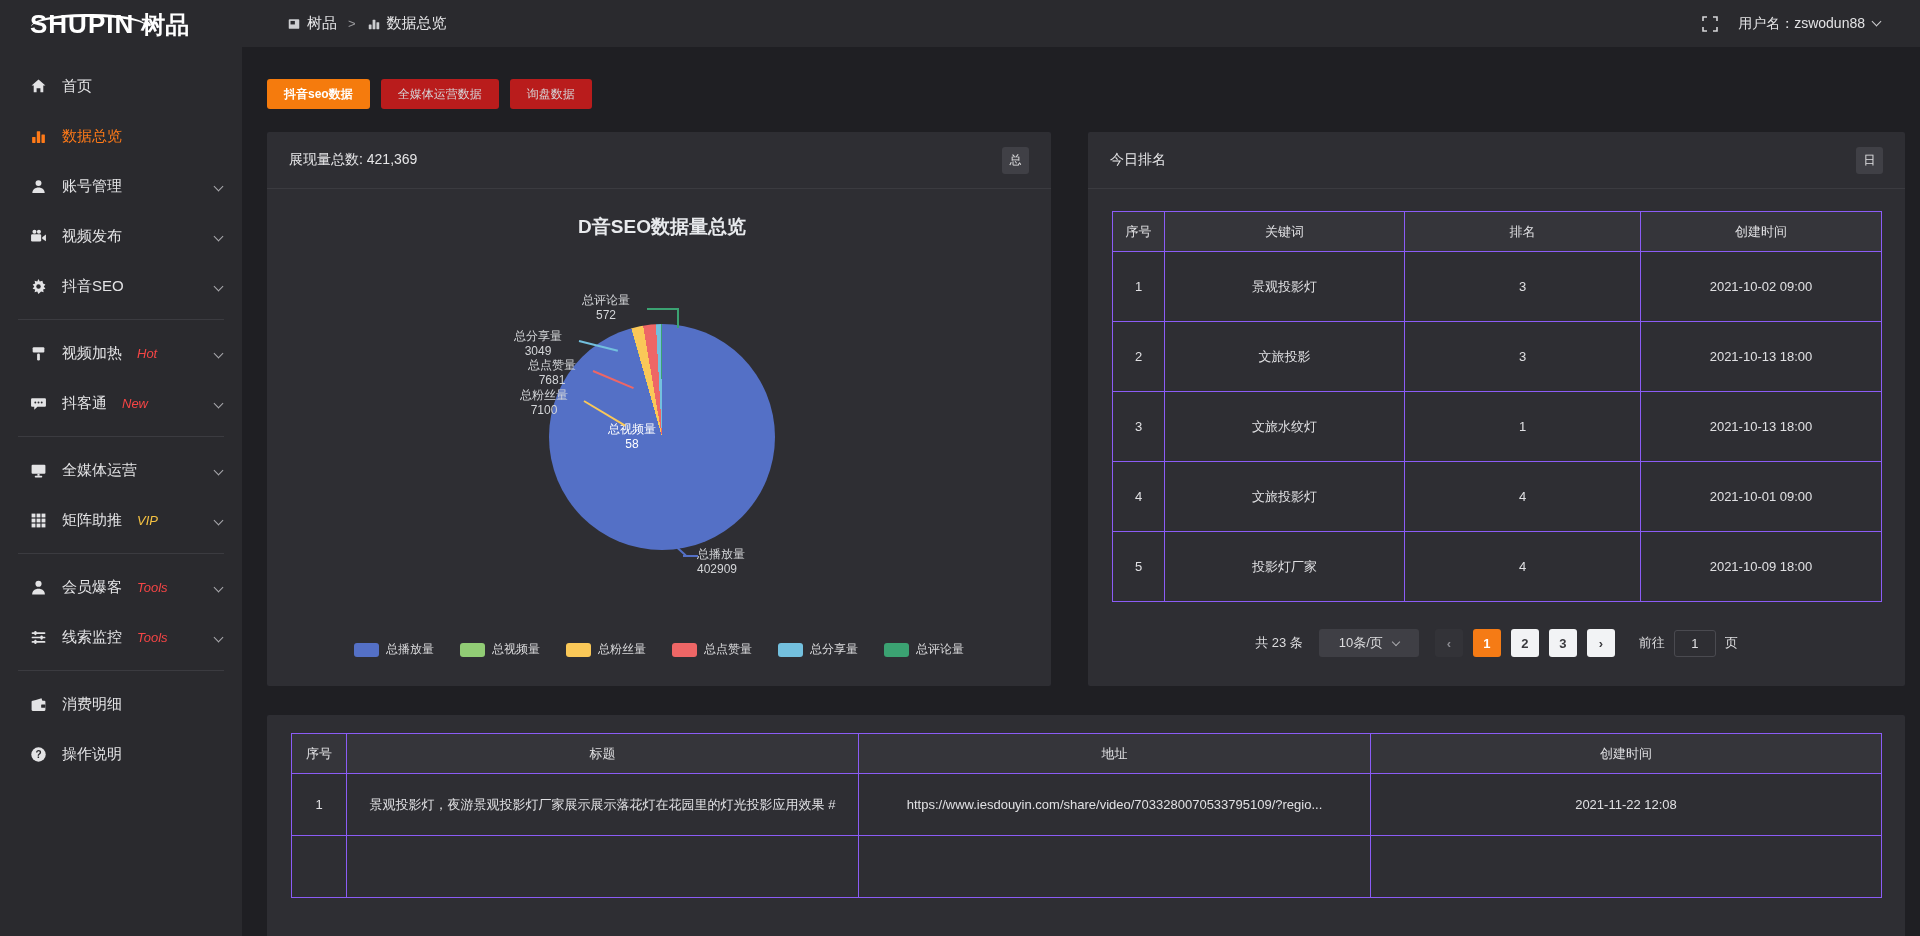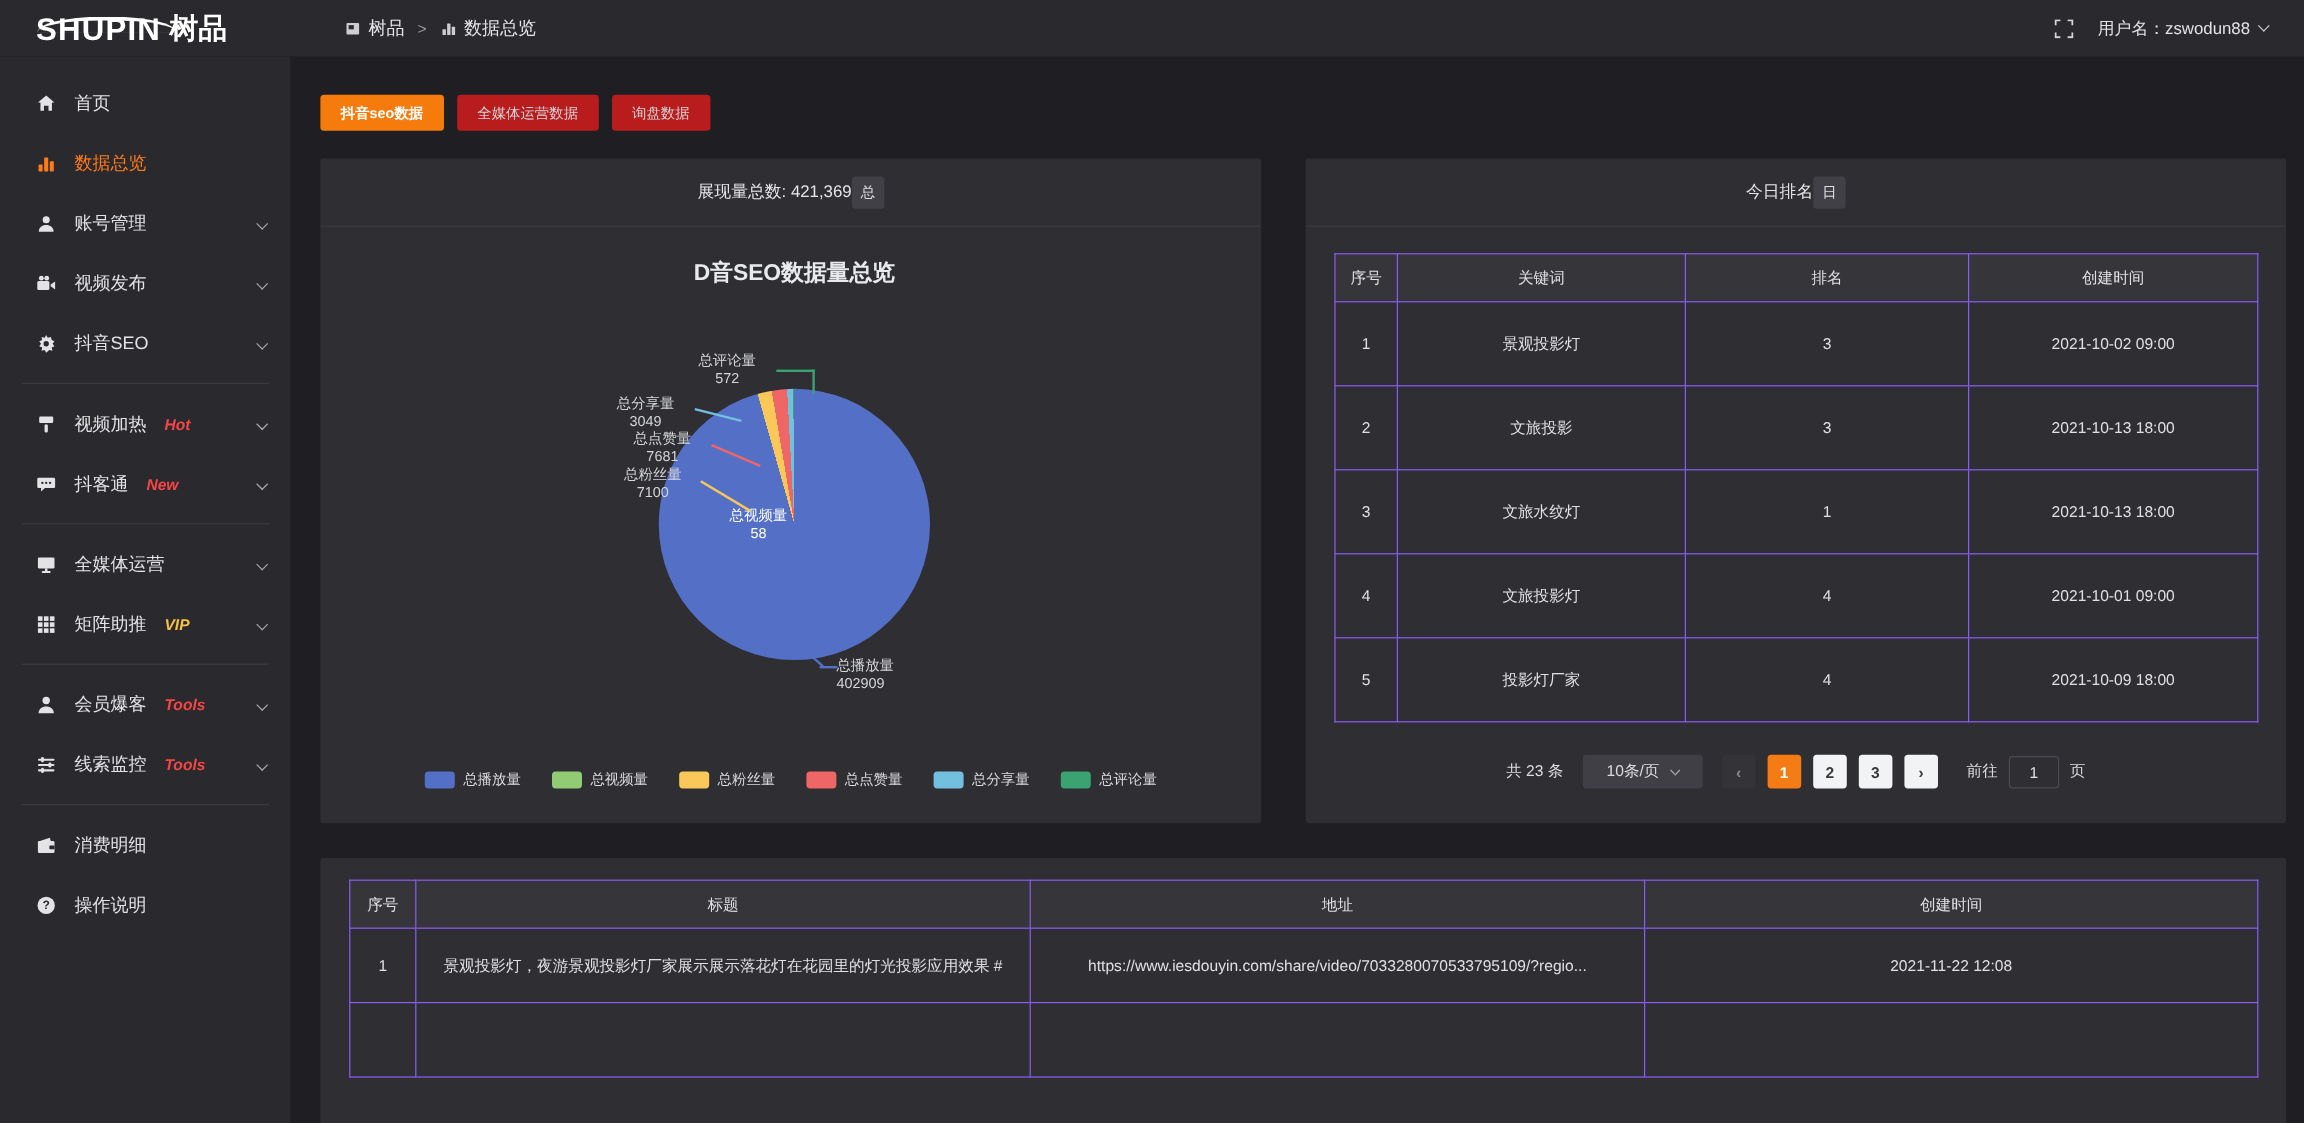--- a/index.html
+++ b/index.html
@@ -12,39 +12,39 @@
   
   .topbar { position:absolute; top:0; left:0; right:0; height:47px; background:#2a2a2e; display:flex; align-items:center; z-index:5; }
   .logo { width:242px; padding-left:30px; position:relative; display:flex; align-items:flex-end; }
   .logo-arc { position:absolute; left:31px; top:3px; width:116px; height:13px;
     border-top:3px solid #fff; border-radius:58px 58px 0 0 / 14px 14px 0 0; }
   .logo-en { font-size:26px; font-weight:bold; letter-spacing:1px; color:#fff; line-height:1; }
   .logo-cn { font-size:24px; font-weight:bold; color:#fff; margin-left:7px; line-height:1; }
   .breadcrumb { display:flex; align-items:center; gap:6px; font-size:15px; color:#e6e6e8; margin-left:45px; }
   .bc-icon { display:flex; align-items:center; }
   .bc-sep { color:#9a9a9e; font-size:13px; margin:0 5px; }
-  .topbar-right { margin-left:auto; display:flex; align-items:center; gap:20px; padding-right:30px; }
+  .topbar-right { margin-left:auto; display:flex; align-items:center; gap:20px; padding-right:40px; }
   .fs-icon { display:flex; cursor:pointer; }
   .user { display:flex; align-items:center; gap:8px; font-size:14px; cursor:pointer; }
   .chev { width:7px; height:7px; border-right:1.5px solid #cfcfd2; border-bottom:1.5px solid #cfcfd2; transform:rotate(45deg); margin-top:-4px; }
   
   .sidebar { position:absolute; top:47px; left:0; bottom:0; width:242px; background:#2a2a2e; padding-top:14px; }
   .side-item { height:50px; display:flex; align-items:center; padding:0 20px 0 30px; font-size:15px; color:#e3e3e5; cursor:pointer; }
   .side-item svg { width:17px; height:17px; margin-right:15px; flex:none; }
   .side-item.active { color:#ff7a18; }
-  .side-badge { font-style:italic; font-weight:bold; font-size:13px; margin-left:15px; }
+  .side-badge { font-style:italic; font-weight:normal; font-size:13px; margin-left:15px; }
   .side-chev { margin-left:auto; width:7px; height:7px; border-right:1.5px solid #a9a9ad; border-bottom:1.5px solid #a9a9ad; transform:rotate(45deg); }
   .side-divider { height:1px; background:#3b3b40; margin:8px 18px; }
   
   .main { position:absolute; left:242px; top:47px; right:0; bottom:0; overflow:hidden; }
   .tabs { position:absolute; left:25px; top:32px; display:flex; gap:11px; }
   .tab { height:30px; padding:0 17px; display:flex; align-items:center; font-size:12px; background:#b91c1c; color:#d6d6d8; border-radius:3px; cursor:pointer; }
   .tab.active { background:#f57b0d; color:#fff; font-weight:bold; }
   .panel { position:absolute; background:#2e2e33; border-radius:2px; }
-  .panel-header { height:57px; display:flex; align-items:center; justify-content:center; padding:0 22px; border-bottom:1px solid #3b3b40; font-size:14px; color:#e6e6e8; }
+  .panel-header { height:57px; display:flex; align-items:center; justify-content:space-between; padding:0 22px; border-bottom:1px solid #3b3b40; font-size:14px; color:#e6e6e8; }
   .badge-btn { width:27px; height:27px; background:#404046; color:#e0e0e2; border:none; border-radius:3px; font-size:12px; cursor:pointer; font-family:inherit; }
   #overview-panel { left:25px; top:85px; width:784px; height:554px; }
   #ranking-panel { left:846px; top:85px; width:817px; height:554px; }
   #report-panel  { left:25px; top:668px; width:1638px; height:430px; }
   
   .chart-area { position:relative; height:496px; }
   .chart-title { position:absolute; top:25px; left:95px; width:600px; text-align:center; font-size:19px; font-weight:bold; color:#e8eaed; }
   .pie { position:absolute; left:282px; top:135px; width:226px; height:226px; border-radius:50%; cursor:pointer; }
   .pie-label { position:absolute; font-size:12px; line-height:15px; color:#d4d6d9; text-align:center; }
   .pie-label.left-align { text-align:left; }

